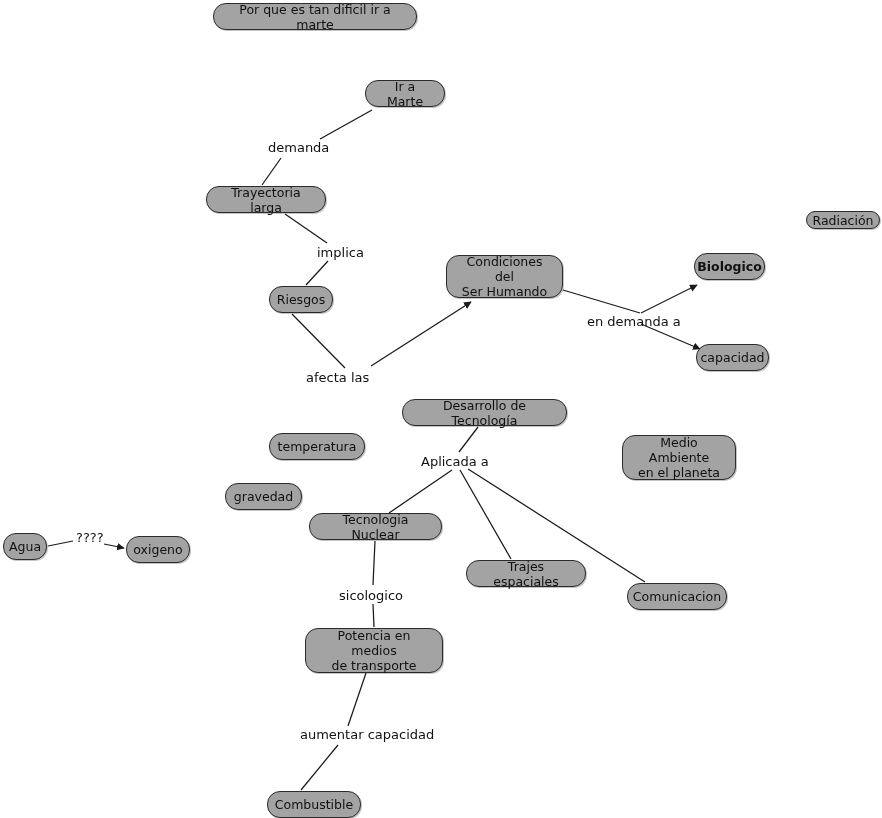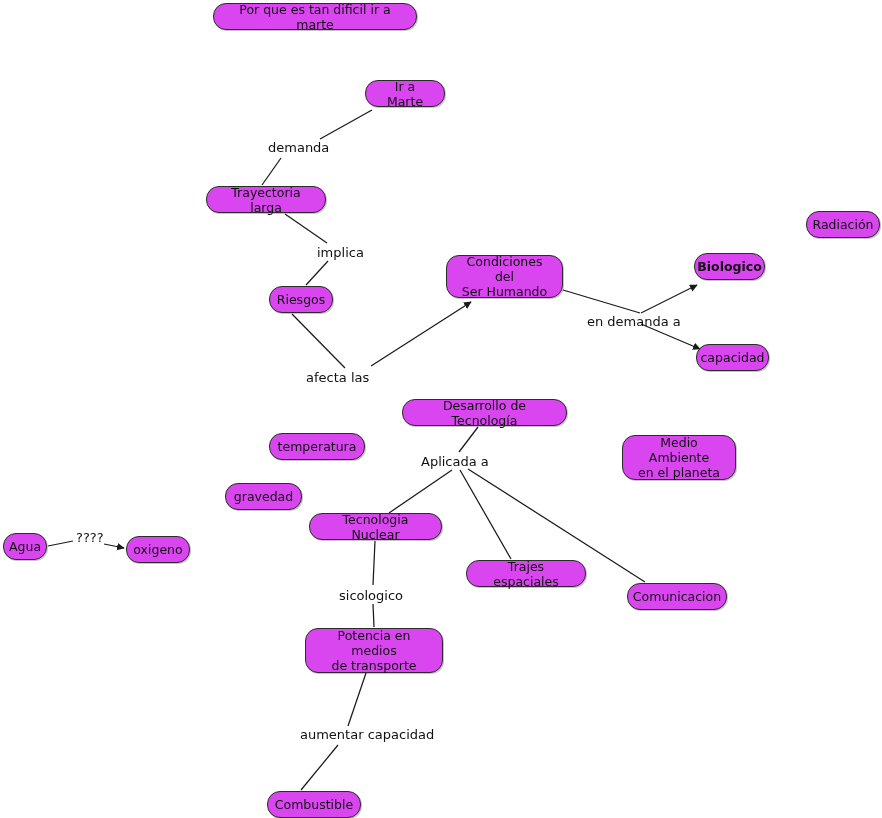--- a/index.html
+++ b/index.html
@@ -20,21 +20,21 @@
     position: absolute;
     left: 0;
     top: 0;
     width: 882px;
     height: 818px;
     pointer-events: none;
   }
   .node {
     position: absolute;
     box-sizing: border-box;
-    background: #d946ef;
+    background: #a3a3a3;
     border: 1.4px solid #2b2b2b;
     border-radius: 13px;
     color: #111111;
     font-size: 12.5px;
     line-height: 15px;
     display: flex;
     align-items: center;
     justify-content: center;
     text-align: center;
     white-space: pre-line;
@@ -84,21 +84,21 @@
   </svg>
   <div id="nodes-group">
       <div class="node" style="left: 213px; top: 3px; width: 204px; height: 27px;">Por que es tan dificil ir a marte</div>
       <div class="node" style="left: 365px; top: 80px; width: 80px; height: 27px;">Ir a Marte</div>
       <div class="node" style="left: 206px; top: 186px; width: 120px; height: 27px;">Trayectoria larga</div>
       <div class="node" style="left: 269px; top: 286px; width: 64px; height: 27px;">Riesgos</div>
       <div class="node" style="left: 446px; top: 255px; width: 117px; height: 43px;">Condiciones del
 Ser Humando</div>
       <div class="node" style="left: 694px; top: 253px; width: 71px; height: 27px; font-weight: bold;">Biologico</div>
       <div class="node" style="left: 696px; top: 344px; width: 73px; height: 27px;">capacidad</div>
-      <div class="node" style="left: 806px; top: 211px; width: 74px; height: 27px;">Radiación</div>
+      <div class="node" style="left: 806px; top: 211px; width: 74px; height: 18px;">Radiación</div>
       <div class="node" style="left: 402px; top: 399px; width: 165px; height: 27px;">Desarrollo de Tecnología</div>
       <div class="node" style="left: 269px; top: 433px; width: 96px; height: 27px;">temperatura</div>
       <div class="node" style="left: 225px; top: 483px; width: 77px; height: 27px;">gravedad</div>
       <div class="node" style="left: 622px; top: 435px; width: 114px; height: 45px;">Medio Ambiente
 en el planeta</div>
       <div class="node" style="left: 309px; top: 513px; width: 133px; height: 27px;">Tecnologia Nuclear</div>
       <div class="node" style="left: 466px; top: 560px; width: 120px; height: 27px;">Trajes espaciales</div>
       <div class="node" style="left: 627px; top: 583px; width: 100px; height: 27px;">Comunicacion</div>
       <div class="node" style="left: 3px; top: 533px; width: 44px; height: 27px;">Agua</div>
       <div class="node" style="left: 126px; top: 536px; width: 64px; height: 27px;">oxigeno</div>

